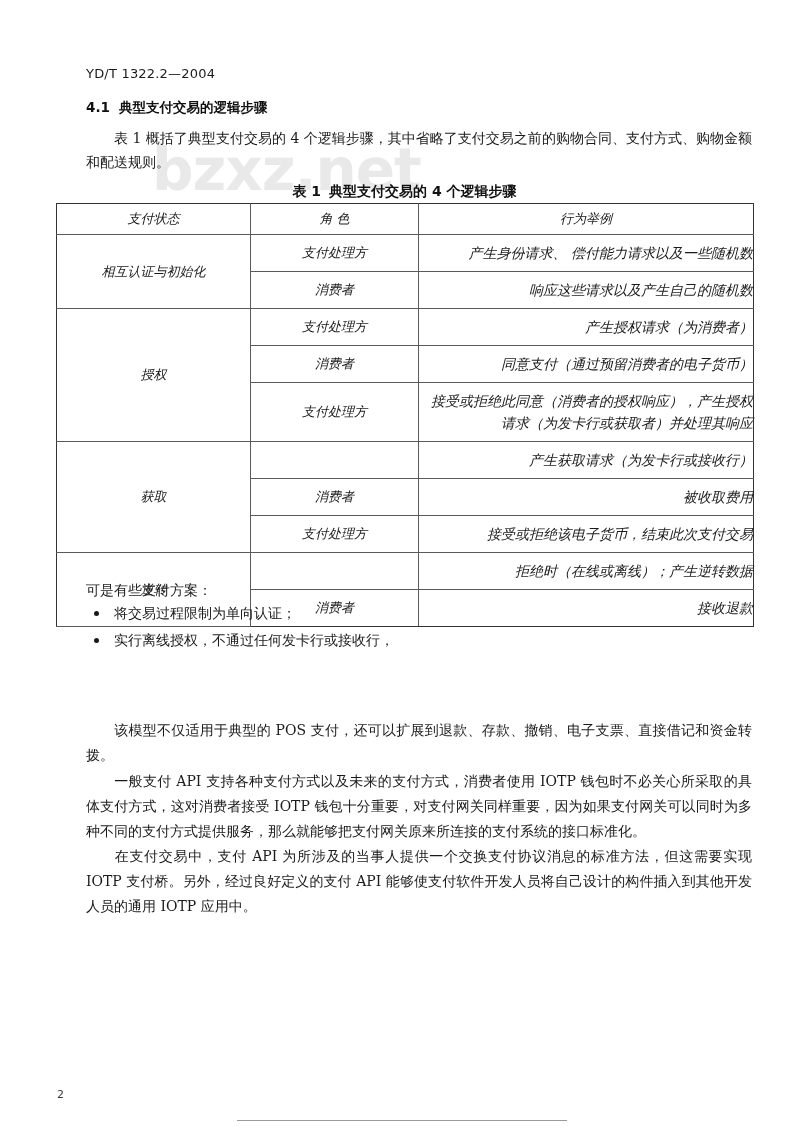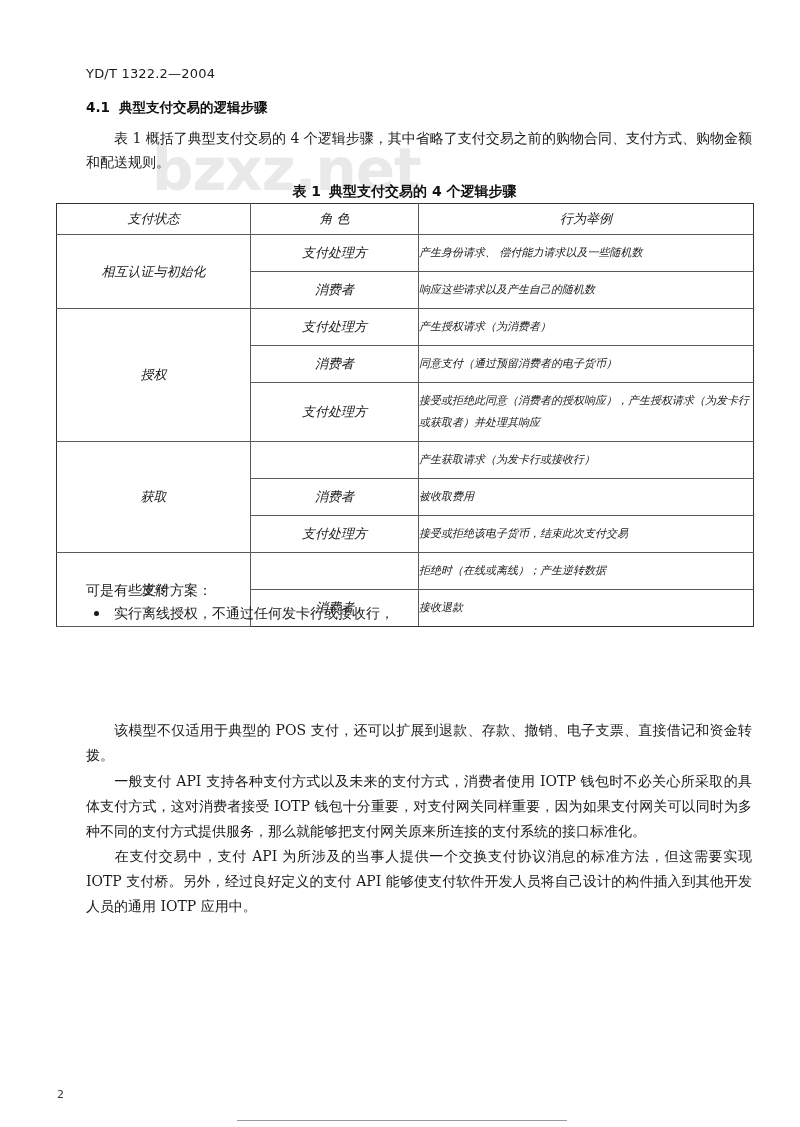--- a/index.html
+++ b/index.html
@@ -126,23 +126,23 @@
   }
   .c-state {
     text-align: center;
     font-size: 13px;
   }
   .c-role {
     text-align: center;
     font-size: 13px;
   }
   .c-act {
-    text-align: left;
+    text-align: right;
     padding: 4px 8px 4px 10px;
-    font-size: 11px;
+    font-size: 14px;
     line-height: 22px;
   }
   
   table.steps { border: 0; }
   .tbl-wrap { border: 0; }
   table.steps tr.sec-start > td,
   table.steps tr.sec-start > th { border-top: 1.6px solid #333; }
   table.steps tr.last-row > td { border-bottom: 1.6px solid #333; }
   table.steps td:first-child, table.steps th:first-child { border-left: 1.6px solid #333; }
   table.steps td:last-child, table.steps th:last-child { border-right: 1.6px solid #333; }
@@ -300,20 +300,21 @@
             <td class="c-act">接收退款</td>
           </tr>
 
         </tbody>
       </table>
     </div>
 
     <div class="after-lead">可是有些支付方案：</div>
 
     <ul class="opts">
+      <li>将交易过程限制为单向认证；</li>
       <li>实行离线授权，不通过任何发卡行或接收行，</li>
     </ul>
 
     <div class="para p1"><span class="ind"></span><span>该模型不仅适用于典型的 POS 支付，还可以扩展到退款、存款、撤销、电子支票、直接借记和资金转拨。</span></div>
 
     <div class="para p2"><span class="ind"></span><span>一般支付 API 支持各种支付方式以及未来的支付方式，消费者使用 IOTP 钱包时不必关心所采取的具体支付方式，这对消费者接受 IOTP 钱包十分重要，对支付网关同样重要，因为如果支付网关可以同时为多种不同的支付方式提供服务，那么就能够把支付网关原来所连接的支付系统的接口标准化。</span></div>
 
     <div class="para p3"><span class="ind"></span><span>在支付交易中，支付 API 为所涉及的当事人提供一个交换支付协议消息的标准方法，但这需要实现 IOTP 支付桥。另外，经过良好定义的支付 API 能够使支付软件开发人员将自己设计的构件插入到其他开发人员的通用 IOTP 应用中。</span></div>
 
     <div class="page-number">2</div>

